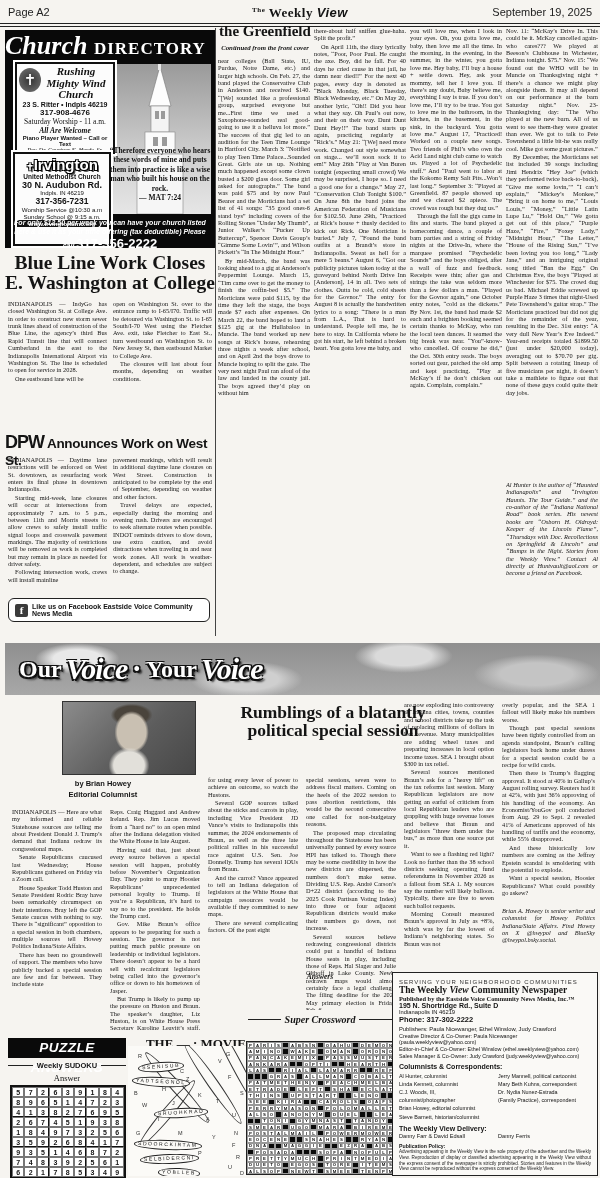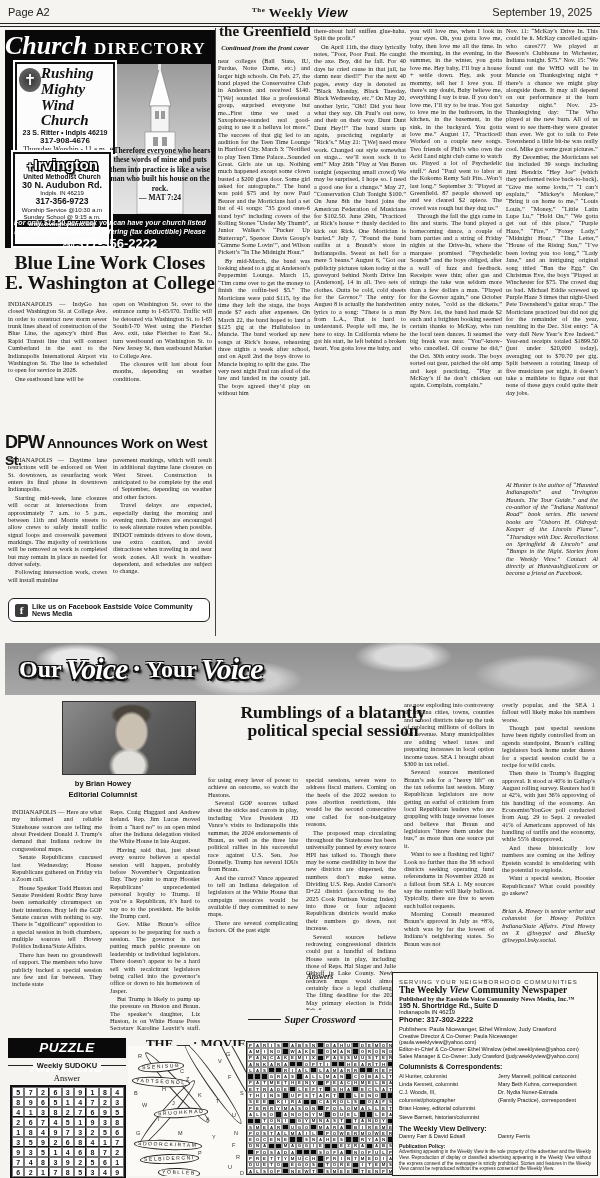--- a/index.html
+++ b/index.html
@@ -10,21 +10,21 @@
   .hdr-left,.hdr-right{font:11px "Liberation Sans",sans-serif;color:#222;}
   .hdr-center{font-weight:bold;font-size:13px;letter-spacing:.5px;}
   .hdr-center .the{font-size:7px;vertical-align:super;font-weight:bold;}
   .hdr-center .vi{font-style:italic;font-family:"Liberation Sans",sans-serif;}
   .hrule{border-top:1px solid #222;border-bottom:1px solid #222;height:2px;}
   
   .church-ad{background:#090909;color:#fff;}
   .church-title{font-style:italic;font-weight:bold;font-size:26px;}
   .church-title .caps{font-style:normal;font-size:17px;letter-spacing:1px;font-variant:small-caps;}
   .white-box{background:#fcfcfc;color:#111;border:2px solid #111;box-shadow:0 0 0 2px #fff;}
-  .rushing-name{font-weight:bold;font-style:italic;font-size:15px;line-height:1.05;text-align:left;}
+  .rushing-name{font-weight:bold;font-style:italic;font-size:11px;line-height:1.05;text-align:center;}
   .ad-line{font:7px "Liberation Sans",sans-serif;text-align:center;}
   .b{font-weight:bold;}
   .i{font-style:italic;}
   .sky{background:linear-gradient(#9a9a9a,#cfcfcf 60%,#e6e6e6);}
   .verse{font-weight:bold;font-size:7.5px;text-align:center;color:#111;line-height:1.25;}
   .ad-footer{color:#fff;font:italic bold 7px "Liberation Sans",sans-serif;text-align:center;line-height:1.3;}
   .ad-footer .big{font-size:13px;font-style:normal;}
   .irv-name{font:bold 15px "Liberation Sans",sans-serif;color:#fff;
             text-shadow:-1px -1px 0 #000,1px -1px 0 #000,-1px 1px 0 #000,1px 1px 0 #000,2px 2px 0 #555;}
   
@@ -129,31 +129,31 @@
           <rect x="53" y="73" width="5" height="9" fill="#9a9a9a"></rect>
         <rect x="28" y="90" width="46" height="60" fill="#f6f6f6" stroke="#888" stroke-width="0.6"></rect>
         <rect x="49" y="0" width="3" height="6" fill="#e8e8e8"></rect>
       </svg>
     </div>
     <div class="abs white-box" style="left:10px;top:32px;width:92px;height:84px;padding:2px;">
       <div style="position:absolute;left:2px;top:4px;width:22px;height:24px;border-radius:50%;background:radial-gradient(circle,#333,#777);color:#fff;font-size:15px;text-align:center;line-height:24px;">✝</div>
       <div class="rushing-name" style="margin-left:22px;">Rushing Mighty Wind Church</div>
       <div class="ad-line b">23 S. Ritter • Indpls 46219</div>
       <div class="ad-line b" style="font-size:8px;">317-908-4676</div>
-      <div class="ad-line" style="font-family:'Liberation Serif',serif;font-size:7.5px;">Thursday Worship - 11 a.m.</div>
+      <div class="ad-line" style="font-family:'Liberation Serif',serif;font-size:7.5px;">Saturday Worship - 11 a.m.</div>
       <div class="ad-line b i" style="font-family:'Liberation Serif',serif;font-size:7.5px;">All Are Welcome</div>
       <div class="ad-line b" style="font-size:6px;">Piano Player Wanted – Call or Text</div>
       <div class="ad-line i" style="font-family:'Liberation Serif',serif;font-size:6px;">Rev. Dr. Courtney K. Hardy, Sr.</div>
     </div>
     <div class="abs white-box" style="left:8px;top:122px;width:90px;height:86px;padding:2px;text-align:center;">
       <div class="irv-name"><span style="font-size:9px;">✝</span><span>Irvington</span></div>
       <div class="ad-line b" style="font-size:6.5px;">United Methodist Church</div>
       <div class="ad-line b" style="font-size:9px;">30 N. Audubon Rd.</div>
       <div class="ad-line" style="font-size:6px;">Indpls. IN 46219</div>
-      <div class="ad-line b" style="font-size:8.5px;">317-356-9723</div>
+      <div class="ad-line b" style="font-size:8.5px;">317-356-7231</div>
       <div class="ad-line" style="font-size:6.2px;">Worship Service @10:30 a.m</div>
       <div class="ad-line" style="font-size:6.2px;">Sunday School @ 9:15 a.m.</div>
       <div class="ad-line b" style="background:#111;color:#fff;font-size:6.2px;">www.irvingtonumc.org</div>
     </div>
     <div class="abs verse" style="left:102px;top:116px;width:106px;">
       <span>“Therefore everyone who hears these words of mine and puts them into practice is like a wise man who built his house on the rock.</span><br>
       <span>— MAT 7:24</span>
     </div>
     <div class="abs ad-footer" style="left:4px;top:188px;width:202px;">
       <span>For only $12.50 per week you can have your church listed here &amp; use it as your tithe offering (tax deductible) Please call</span>

